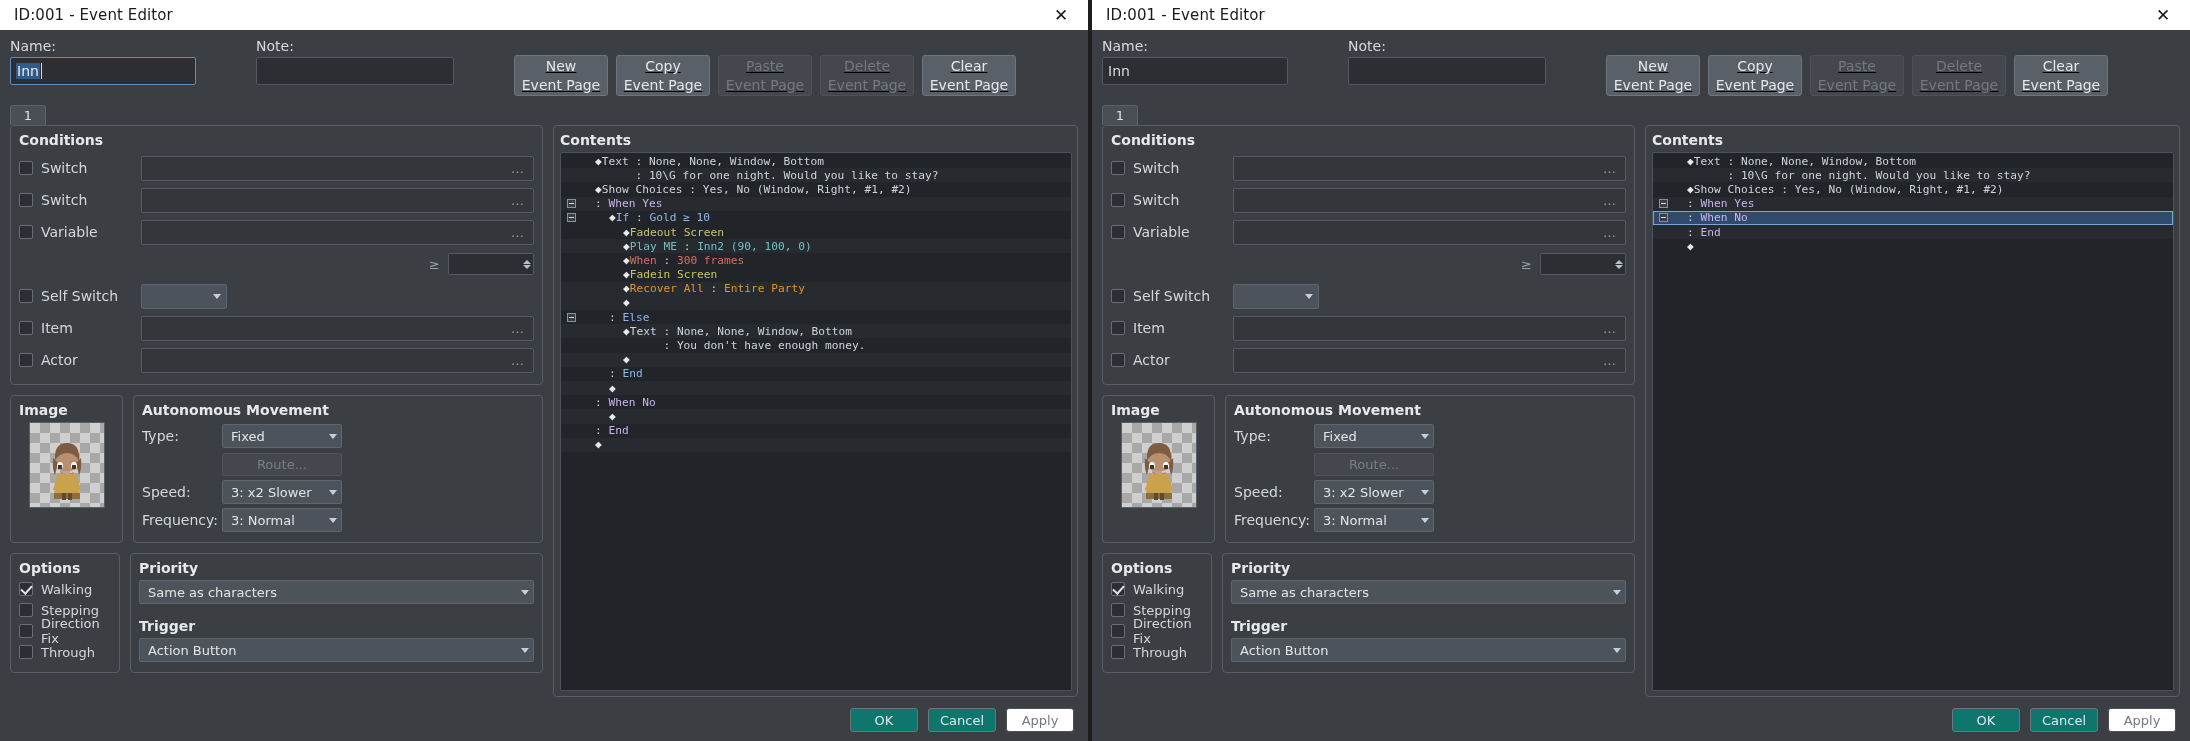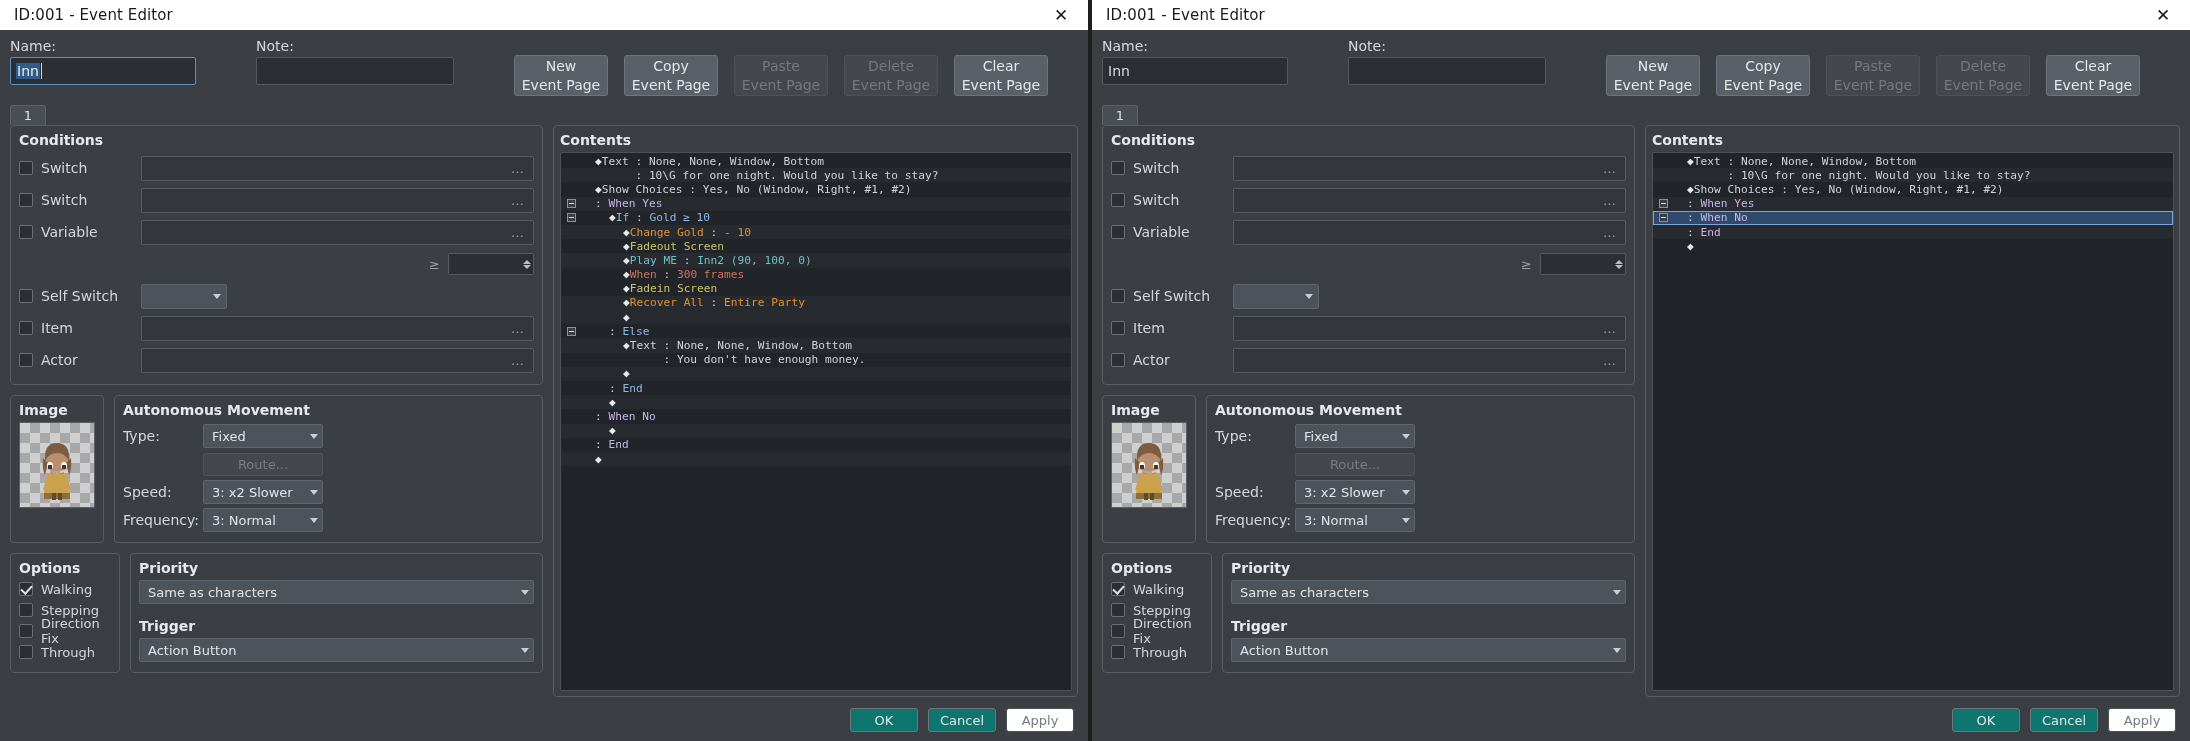--- a/index.html
+++ b/index.html
@@ -43,21 +43,21 @@
     display: flex; align-items: center; padding: 0 5px; font-size: 14px; color: #d6d9dc;
   }
   .finput.focused { border: 1px solid #5b8fbf; }
   .finput .selected-text { background: #2f5c8a; color: #e8ebee; padding: 0 1px; }
   .finput .caret { width: 1px; height: 16px; background: #d6d9dc; margin-left: 1px; }
   .name-field { width: 186px; }
   .note-field { width: 198px; }
 
   .btnspace { width: 60px; }
 
-  .btnrow { display: flex; gap: 16px; margin-top: 17px; }
+  .btnrow { display: flex; gap: 8px; margin-top: 17px; text-decoration: underline; }
   .ebtn {
     width: 94px; height: 41px; border-radius: 3px;
     background: #5a6067; border: 1px solid #6e747c;
     color: #e4e7ea; font-size: 14px; line-height: 1.35;
     display: flex; flex-direction: column; align-items: center; justify-content: center;
     cursor: pointer; text-align: center;
   }
   .ebtn.disabled { background: #44484e; border-color: #4e5258; color: #75797f; cursor: default; }
   .ebtn span { display: block; }
 
@@ -112,21 +112,21 @@
     width: 86px; height: 22px; background: #2b2e33; border: 1px solid #565b62; border-radius: 2px;
     display: flex; align-items: center; justify-content: flex-end; padding-right: 2px; cursor: pointer;
   }
   .spinarrows { display: flex; flex-direction: column; gap: 1px; }
   .spinarrows i { width: 0; height: 0; border-left: 4px solid transparent; border-right: 4px solid transparent; }
   .spinarrows i.up { border-bottom: 4px solid #b8bec5; }
   .spinarrows i.dn { border-top: 4px solid #b8bec5; }
 
   
   .midrow { display: flex; gap: 10px; margin-top: 10px; align-items: stretch; }
-  .imggroup { width: 94px; }
+  .imggroup { width: 113px; }
   .imgbox {
     width: 76px; height: 86px; margin: 2px auto 0 auto;
     border: 1px solid #5a5f66;
     background-color: #cfcfcf;
     background-image:
       linear-gradient(45deg, #a8a8a8 25%, transparent 25%, transparent 75%, #a8a8a8 75%),
       linear-gradient(45deg, #a8a8a8 25%, transparent 25%, transparent 75%, #a8a8a8 75%);
     background-size: 20px 20px;
     background-position: 0 0, 10px 10px;
     position: relative; overflow: hidden; cursor: pointer;
@@ -388,21 +388,20 @@
           </div>
           <div class="col-right">
             <div class="group contents-group" style="height: 572px;">
               <div class="gtitle">Contents</div>
               <div class="contents-list">
                 <div class="crow"><div class="gut"></div><span class="txt" style="padding-left: 14px;"><span class="dia">◆</span><span class="c-text">Text</span><span class="c-default"> : None, None, Window, Bottom</span></span></div>
                 <div class="crow alt"><div class="gut"></div><span class="txt" style="padding-left: 14px;"><span class="c-default">      : 10\G for one night. Would you like to stay?</span></span></div>
                 <div class="crow"><div class="gut"></div><span class="txt" style="padding-left: 14px;"><span class="dia">◆</span><span class="c-text">Show Choices</span><span class="c-default"> : Yes, No (Window, Right, #1, #2)</span></span></div>
                 <div class="crow alt"><div class="gut"><span class="tgl"></span></div><span class="txt" style="padding-left: 14px;"><span class="c-default">: </span><span class="c-when">When Yes</span></span></div>
                 <div class="crow"><div class="gut"><span class="tgl"></span></div><span class="txt" style="padding-left: 28px;"><span class="dia">◆</span><span class="c-ctrl">If</span><span class="c-default"> : </span><span class="c-ctrl">Gold ≥ 10</span></span></div>
-                <div class="crow alt"><div class="gut"></div><span class="txt" style="padding-left: 42px;"><span class="dia">◆</span><span class="c-gold">Change Gold</span><span class="c-default"> : </span><span class="c-gold">- 10</span></span></div>
                 <div class="crow"><div class="gut"></div><span class="txt" style="padding-left: 42px;"><span class="dia">◆</span><span class="c-screen">Fadeout Screen</span></span></div>
                 <div class="crow alt"><div class="gut"></div><span class="txt" style="padding-left: 42px;"><span class="dia">◆</span><span class="c-audio">Play ME</span><span class="c-default"> : </span><span class="c-audio">Inn2 (90, 100, 0)</span></span></div>
                 <div class="crow"><div class="gut"></div><span class="txt" style="padding-left: 42px;"><span class="dia">◆</span><span class="c-wait">When</span><span class="c-default"> : </span><span class="c-wait">300 frames</span></span></div>
                 <div class="crow"><div class="gut"></div><span class="txt" style="padding-left: 42px;"><span class="dia">◆</span><span class="c-screen">Fadein Screen</span></span></div>
                 <div class="crow alt"><div class="gut"></div><span class="txt" style="padding-left: 42px;"><span class="dia">◆</span><span class="c-recover">Recover All</span><span class="c-default"> : </span><span class="c-recover">Entire Party</span></span></div>
                 <div class="crow alt"><div class="gut"></div><span class="txt" style="padding-left: 42px;"><span class="dia">◆</span></span></div>
                 <div class="crow"><div class="gut"><span class="tgl"></span></div><span class="txt" style="padding-left: 28px;"><span class="c-default">: </span><span class="c-ctrl">Else</span></span></div>
                 <div class="crow alt"><div class="gut"></div><span class="txt" style="padding-left: 42px;"><span class="dia">◆</span><span class="c-text">Text</span><span class="c-default"> : None, None, Window, Bottom</span></span></div>
                 <div class="crow"><div class="gut"></div><span class="txt" style="padding-left: 42px;"><span class="c-default">      : You don't have enough money.</span></span></div>
                 <div class="crow alt"><div class="gut"></div><span class="txt" style="padding-left: 42px;"><span class="dia">◆</span></span></div>

